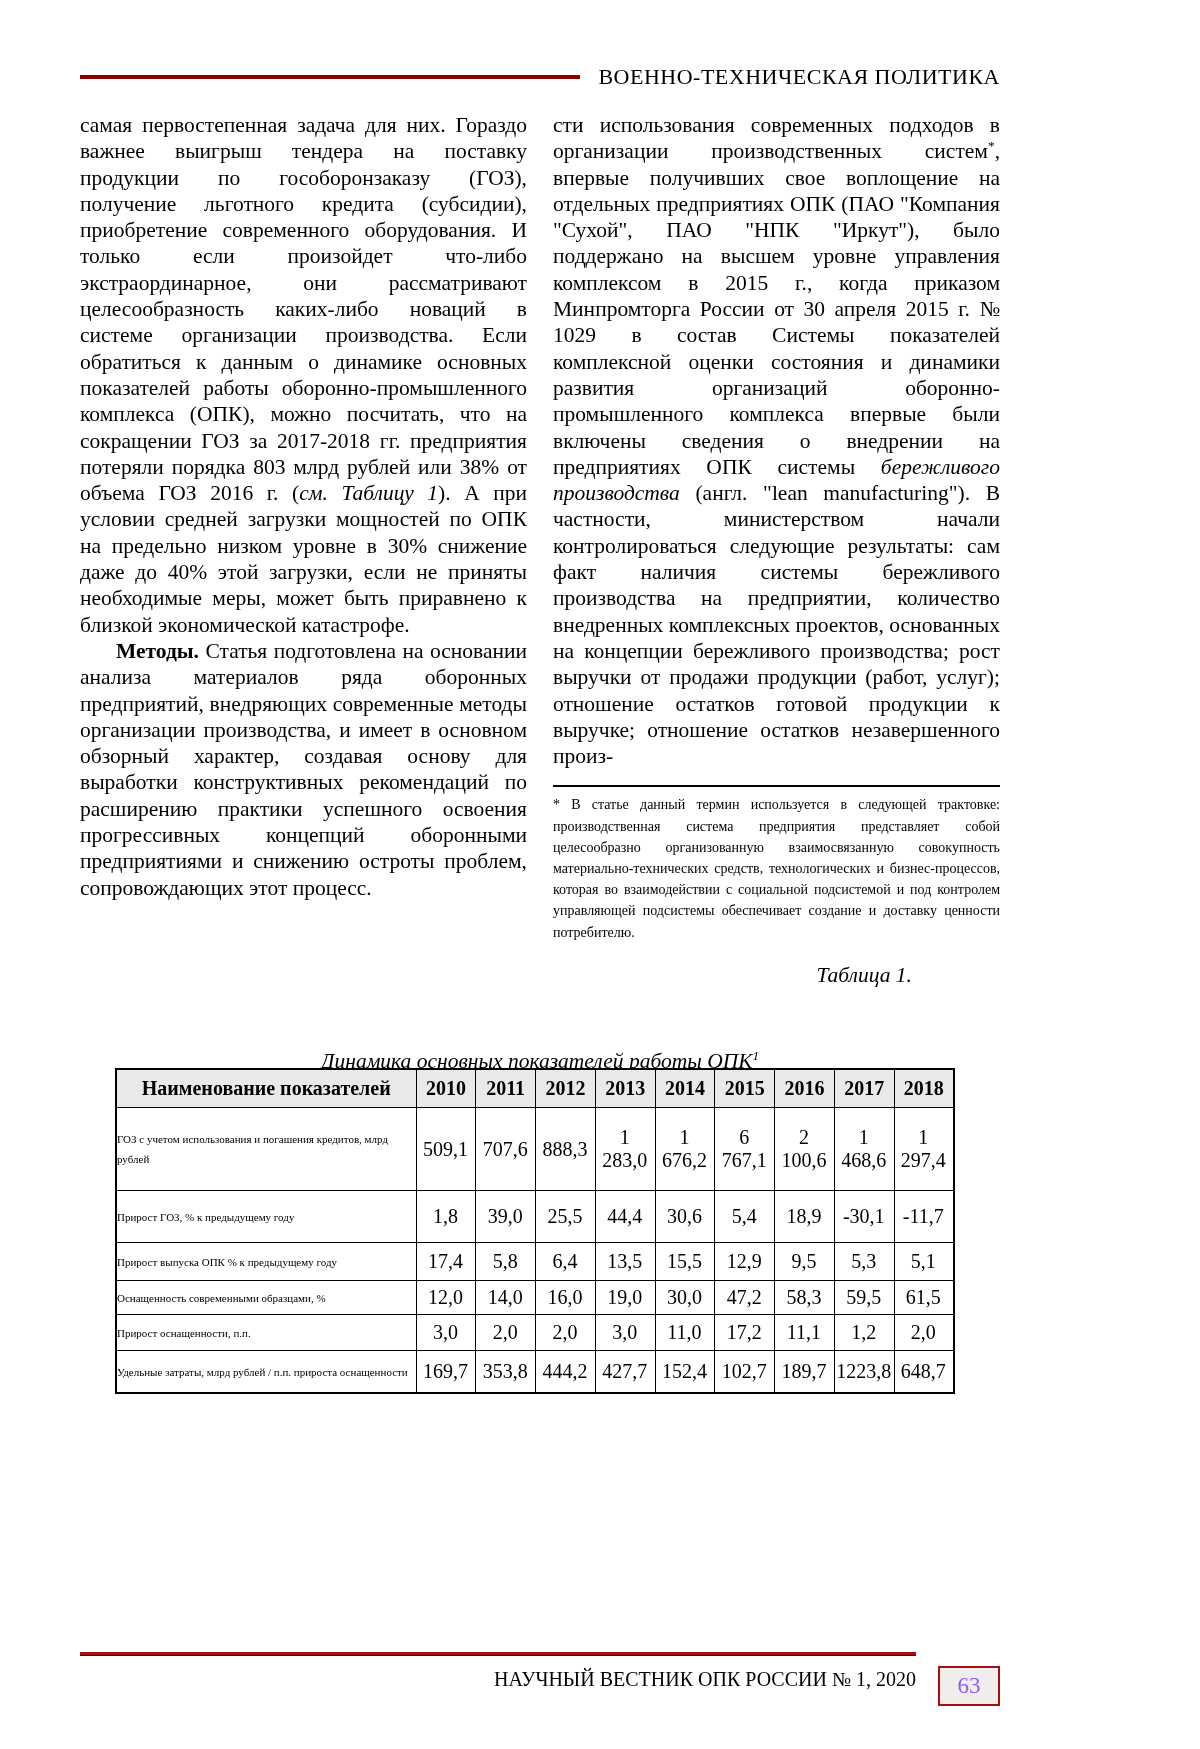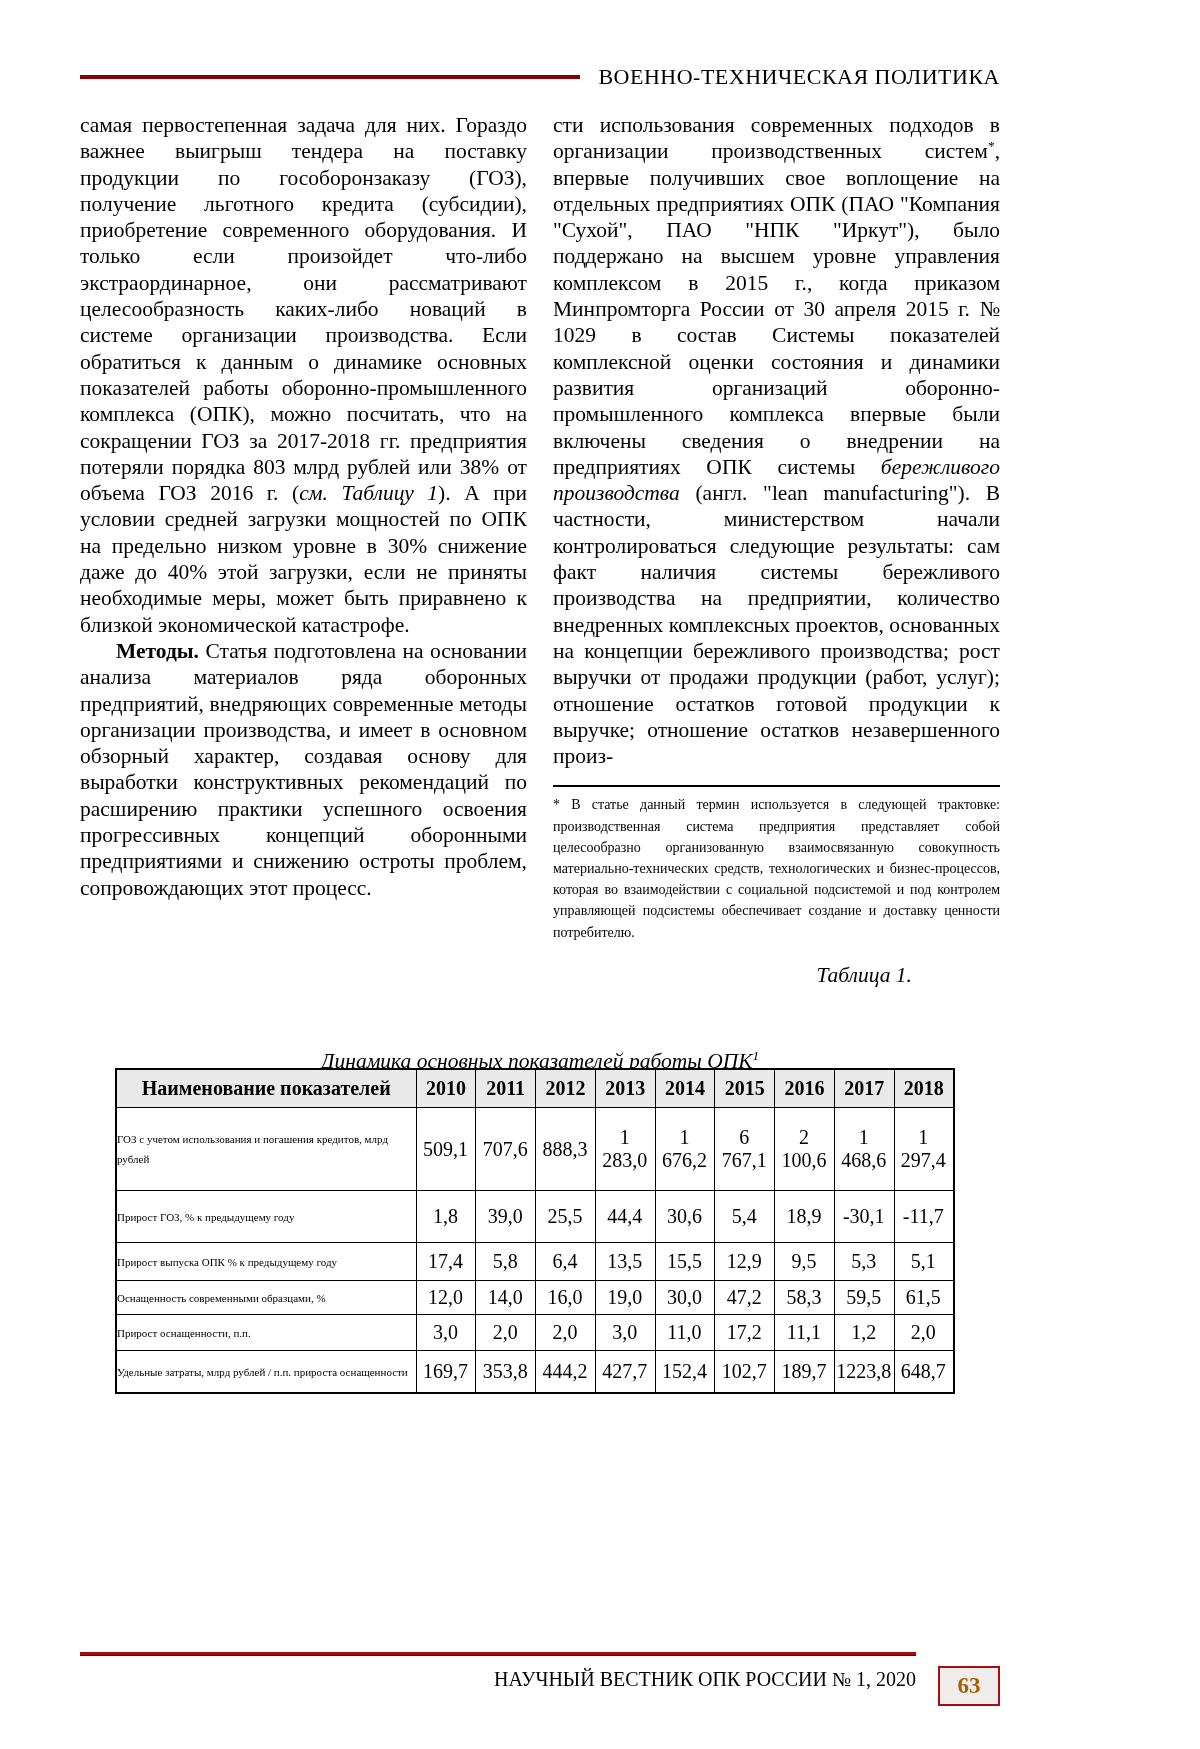--- a/index.html
+++ b/index.html
@@ -41,21 +41,21 @@
   .indicators tbody tr:nth-child(4) td { padding-top:5px;  padding-bottom:5px; }
   .indicators tbody tr:nth-child(5) td { padding-top:6px;  padding-bottom:6px; }
   .indicators tbody tr:nth-child(6) td { padding-top:9px;  padding-bottom:9px; }
 
   
   .footer { position:absolute; left:80px; top:1652px; width:920px; display:flex; align-items:flex-start; gap:22px; }
   .footer-main { flex:1 1 auto; }
   .footer-rule { height:4px; background:#a50e0e; border-bottom:1px solid #5c0404; }
   .footer-journal { margin-top:12px; text-align:right; font-size:20px; }
   .page-number-box { flex:0 0 auto; width:62px; height:40px; margin-top:14px; border:2px solid #a50e0e; background:#f1eded; display:flex; align-items:center; justify-content:center; }
-  .page-number { font-size:23px; font-weight:bold; color:#a16207; }
+  .page-number { font-size:23px; font-weight:normal; color:#8b5cf6; }
 </style>
 </head>
 <body>
 
 <div class="page">
 
   <div class="header">
     <div class="header-rule"></div>
     <div class="header-title">ВОЕННО-ТЕХНИЧЕСКАЯ ПОЛИТИКА</div>
   </div>

